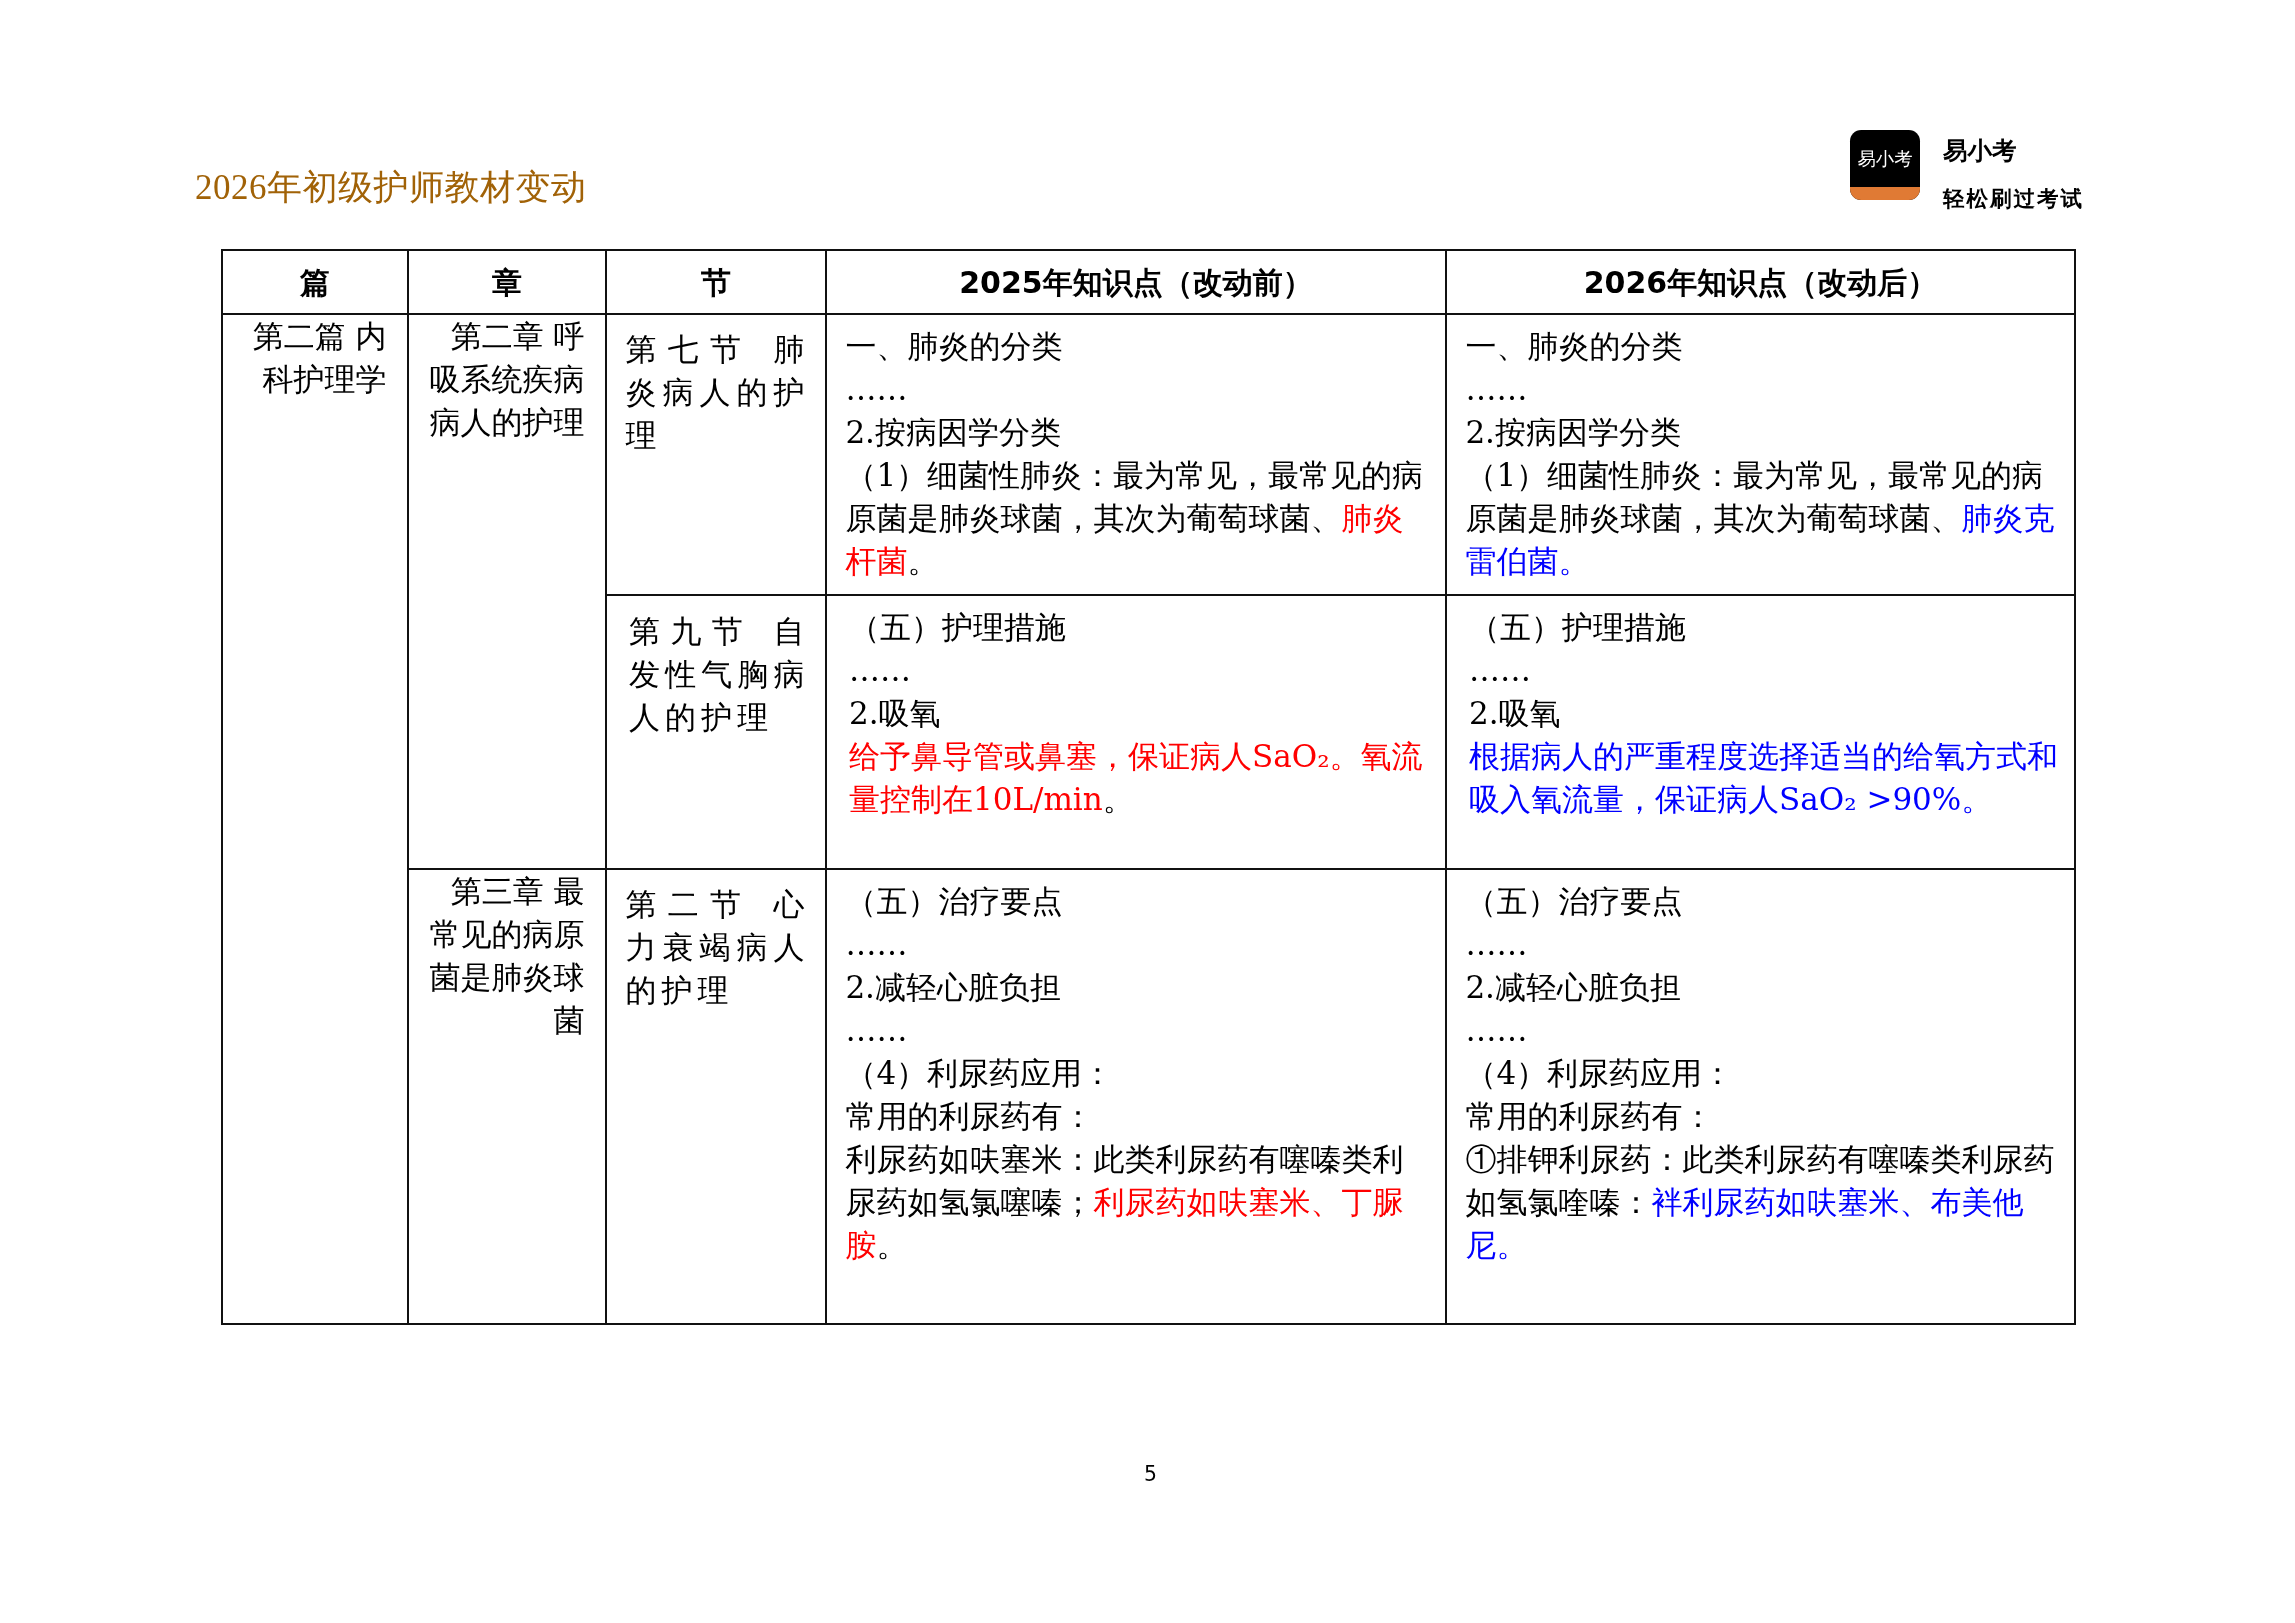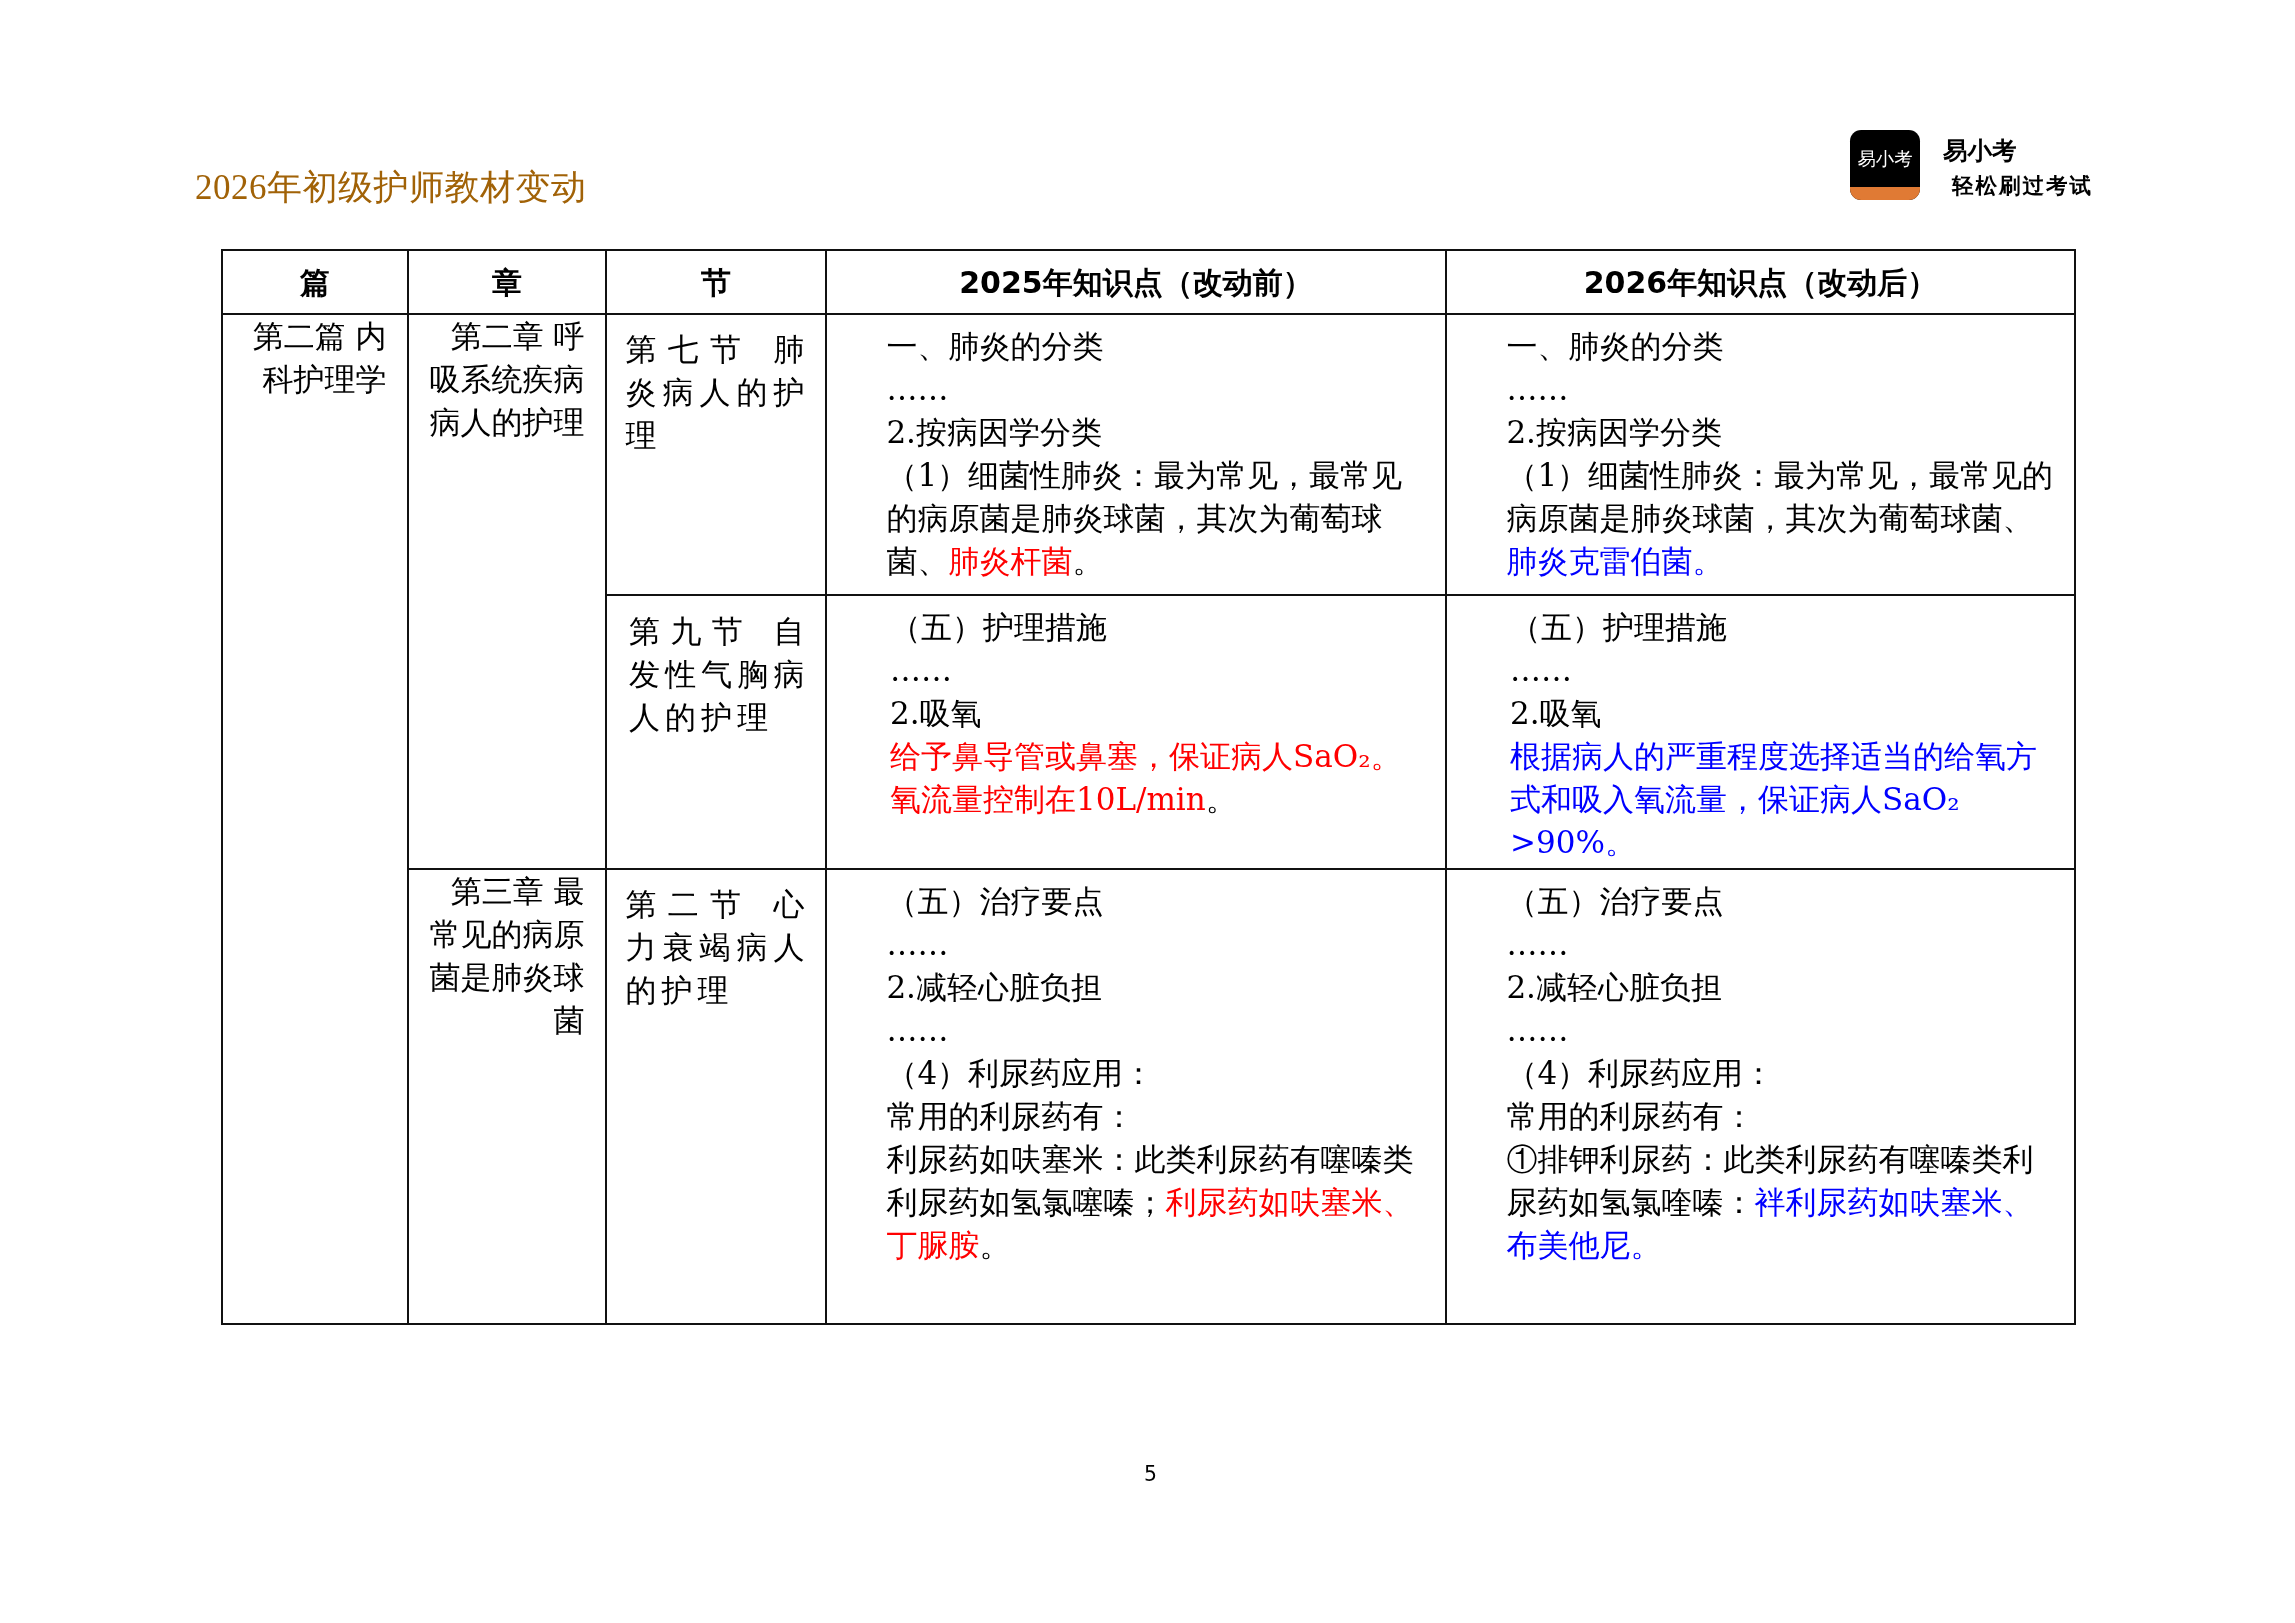--- a/index.html
+++ b/index.html
@@ -7,33 +7,33 @@
          font-family:"DejaVu Serif","Liberation Serif",serif; color:#000; }
   .title { position:absolute; left:195px; top:164px; font-size:35px; color:#a16207;
            font-family:"Liberation Serif","DejaVu Serif",serif; letter-spacing:0.5px; }
   .logo { position:absolute; left:1850px; top:130px; width:70px; height:70px;
           border-radius:11.2px; overflow:hidden; background:#000; }
   .logo .logo-text { position:absolute; left:0; right:0; top:16.4px; text-align:center;
           color:#fff; font-size:18.4px; font-family:"DejaVu Sans",sans-serif; }
   .logo .logo-band { position:absolute; left:0; right:0; bottom:0; height:13.3px; background:#e07a34; }
   .brand-name { position:absolute; left:1943px; top:134px; font-size:24.5px;
           font-family:"DejaVu Sans",sans-serif; font-weight:bold; }
-  .brand-slogan { position:absolute; left:1943px; top:171px; font-size:21.5px;
-          font-family:"DejaVu Sans",sans-serif; font-weight:bold; letter-spacing:2px;margin-left:9px; }
+  .brand-slogan { position:absolute; left:1943px; top:184px; font-size:21.5px;
+          font-family:"DejaVu Sans",sans-serif; font-weight:bold; letter-spacing:2px; }
 
   table.changes { position:absolute; left:221px; top:249px; width:1852px;
           border-collapse:collapse; table-layout:fixed; }
   table.changes td, table.changes th { border:2px solid #111; vertical-align:top;
           font-size:31px; line-height:43px; font-weight:normal; }
   table.changes th { height:60px; vertical-align:middle; text-align:center;
           font-weight:bold; font-family:"DejaVu Sans",sans-serif; font-size:30px; }
   td.part, td.chapter { vertical-align:middle; text-align:right; padding:0 20.4px; }
   td.section { padding:13.3px 15.3px 0 18.4px; letter-spacing:5.1px; text-align:justify; }
   td.content { padding:10.2px 15.3px 0 18.4px; }
-  .line { display:block;margin-left:41px; }
+  .line { display:block; }
   .red { color:#ff0000; }
   .blue { color:#0000ff; }
   .row1 td { height:266px; }
   .row2 td { height:258px;padding-left:22px; }
   .row3 td { height:440px; }
   .page-number { position:absolute; left:1144px; top:1462px; font-size:20.4px;
           font-family:"DejaVu Sans",sans-serif; }
 </style>
 </head>
 <body>

